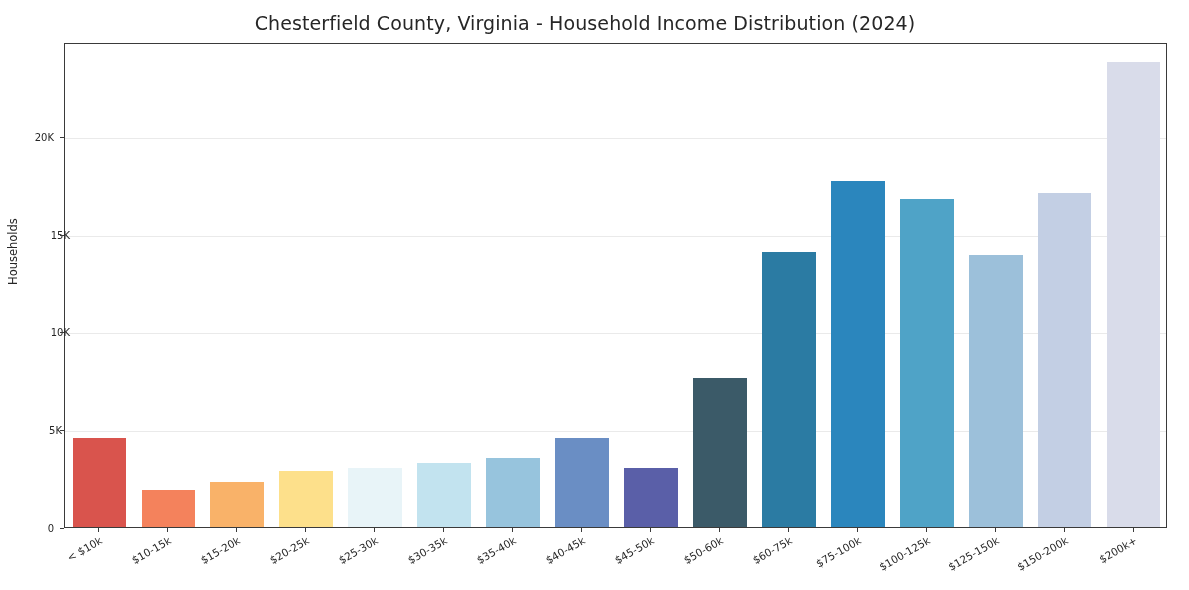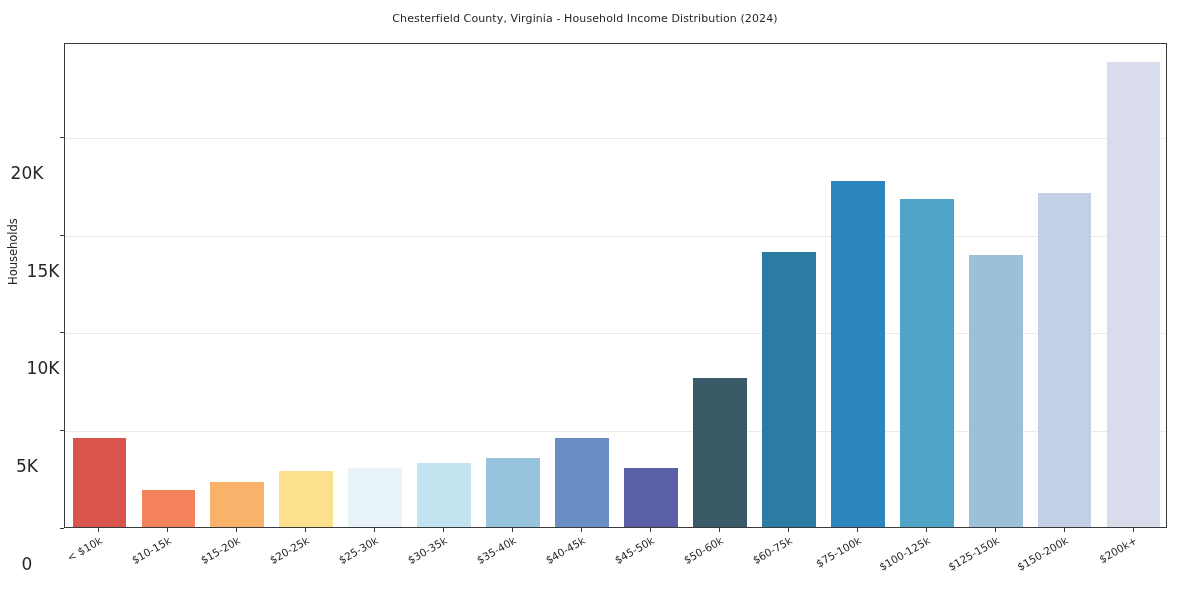--- a/index.html
+++ b/index.html
@@ -18,21 +18,21 @@
     width: 1189px;
     height: 590px;
     background: #ffffff;
   }
   #chart-title {
     position: absolute;
     top: 12px;
     left: 0;
     width: 1170px;
     text-align: center;
-    font-size: 11px;
+    font-size: 19px;
     color: #262626;
     letter-spacing: 0.1px;
   }
   
   #plot-area {
     position: absolute;
     left: 64px;
     top: 43px;
     width: 1103px;
     height: 485px;
@@ -57,25 +57,24 @@
   }
   .bar {
     position: absolute;
     bottom: 0;
   }
   
   .ytick-label {
     position: absolute;
     right: 0;
     width: 56px;
-    text-align: center;
-    font-size: 17px;
+    text-align: right;
+    font-size: 10px;
     color: #262626;
     transform: translateY(-50%);
-    margin-top: 36px;
   }
   .ytick-mark {
     position: absolute;
     width: 4px;
     height: 1px;
     background: #3a3a3a;
   }
   #ylabel {
     position: absolute;
     left: 6px;
@@ -140,21 +139,21 @@
         <div class="bar" title="$125-150k: 13900" style="left: 903.771px; width: 53.7713px; height: 271.835px; background: rgb(156, 192, 218);"></div>
         <div class="bar" title="$150-200k: 17100" style="left: 972.708px; width: 53.7713px; height: 334.415px; background: rgb(195, 207, 228);"></div>
         <div class="bar" title="$200k+: 23800" style="left: 1041.65px; width: 53.7713px; height: 465.444px; background: rgb(217, 220, 234);"></div>
       </div>
   </div>
 
   <div id="xaxis"></div>
 
 <div class="ytick-label" style="top: 528px; left: 0px; width: 54px;">0</div>
     <div class="ytick-mark" style="top: 528px; left: 60px;"></div>
-    <div class="ytick-label" style="top: 430.218px; left: 0px; width: 54px;">5K</div>
+    <div class="ytick-label" style="top: 430.218px; left: 0px; width: 54px; padding-left: 8px;">5K</div>
     <div class="ytick-mark" style="top: 430.218px; left: 60px;"></div>
     <div class="ytick-label" style="top: 332.435px; left: 16px; width: 54px;">10K</div>
     <div class="ytick-mark" style="top: 332.435px; left: 60px;"></div>
     <div class="ytick-label" style="top: 234.653px; left: 16px; width: 54px;">15K</div>
     <div class="ytick-mark" style="top: 234.653px; left: 60px;"></div>
     <div class="ytick-label" style="top: 136.871px; left: 0px; width: 54px;">20K</div>
     <div class="ytick-mark" style="top: 136.871px; left: 60px;"></div>
     <div class="xtick-mark" style="left: 98.4688px;"></div>
     <div class="xtick-label" style="left: -21.5312px; width: 120px; transform-origin: 120px 0px;">&lt; $10k</div>
     <div class="xtick-mark" style="left: 167.406px;"></div>

